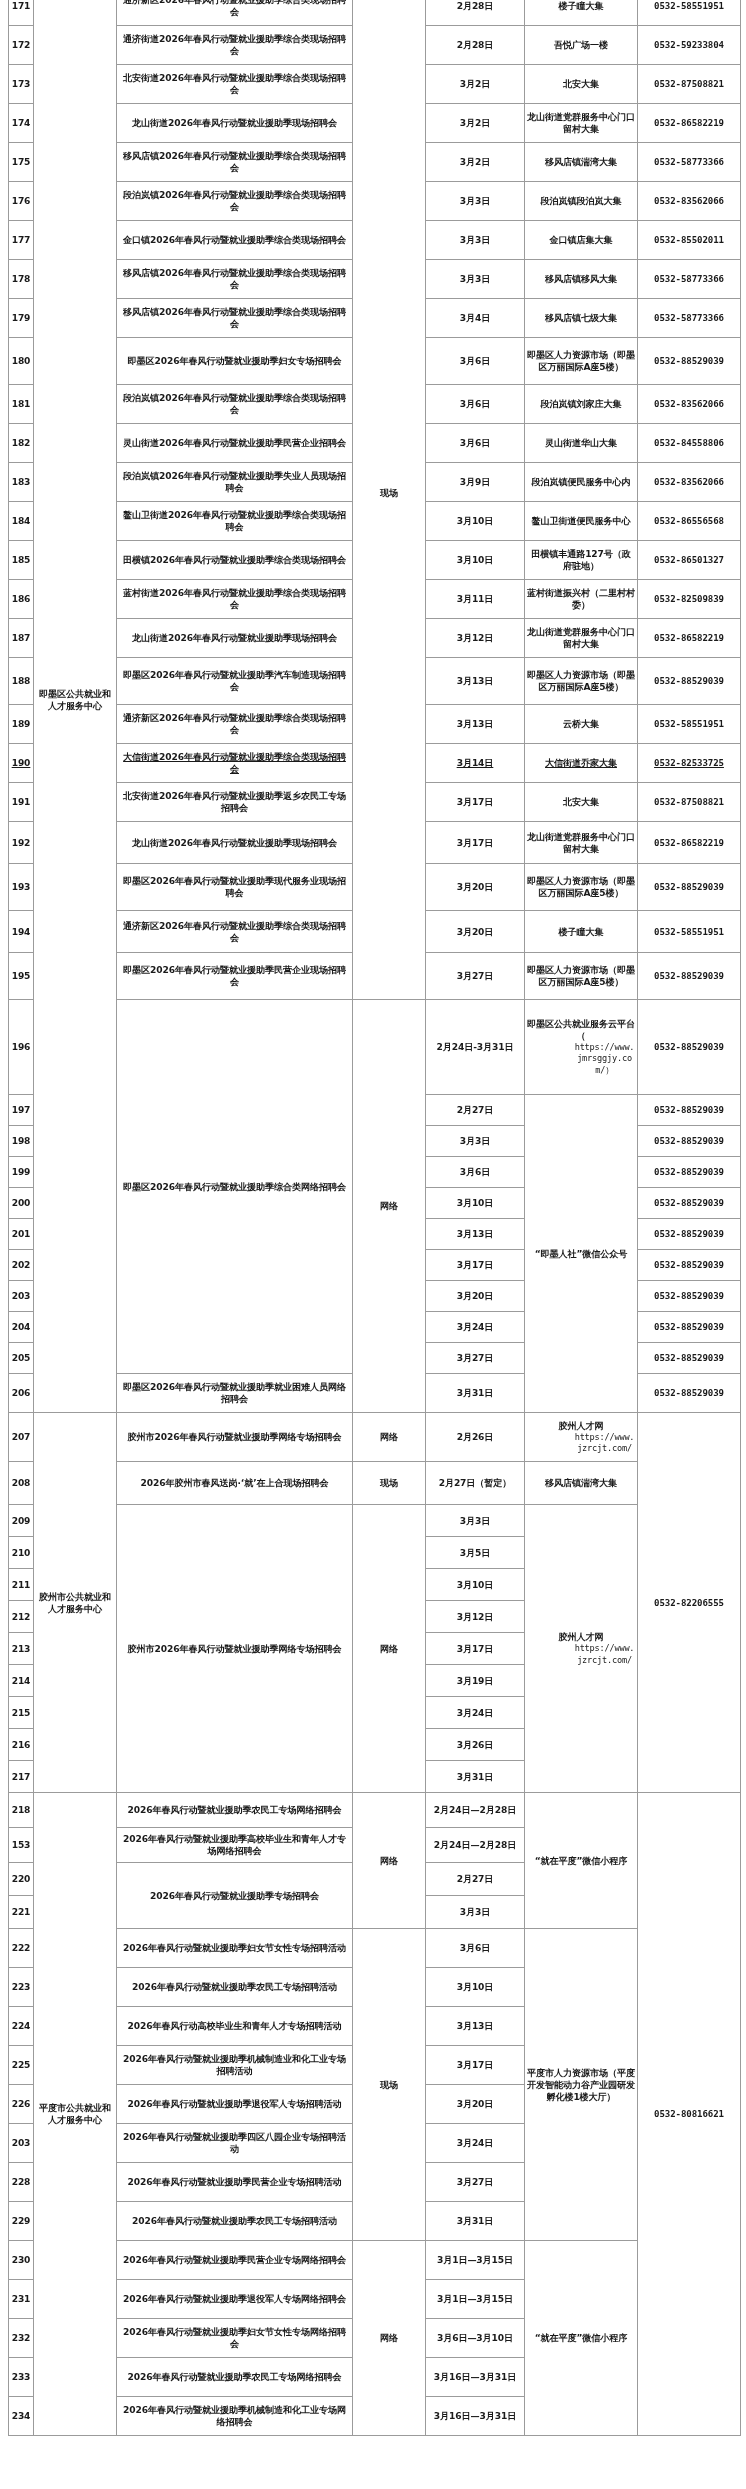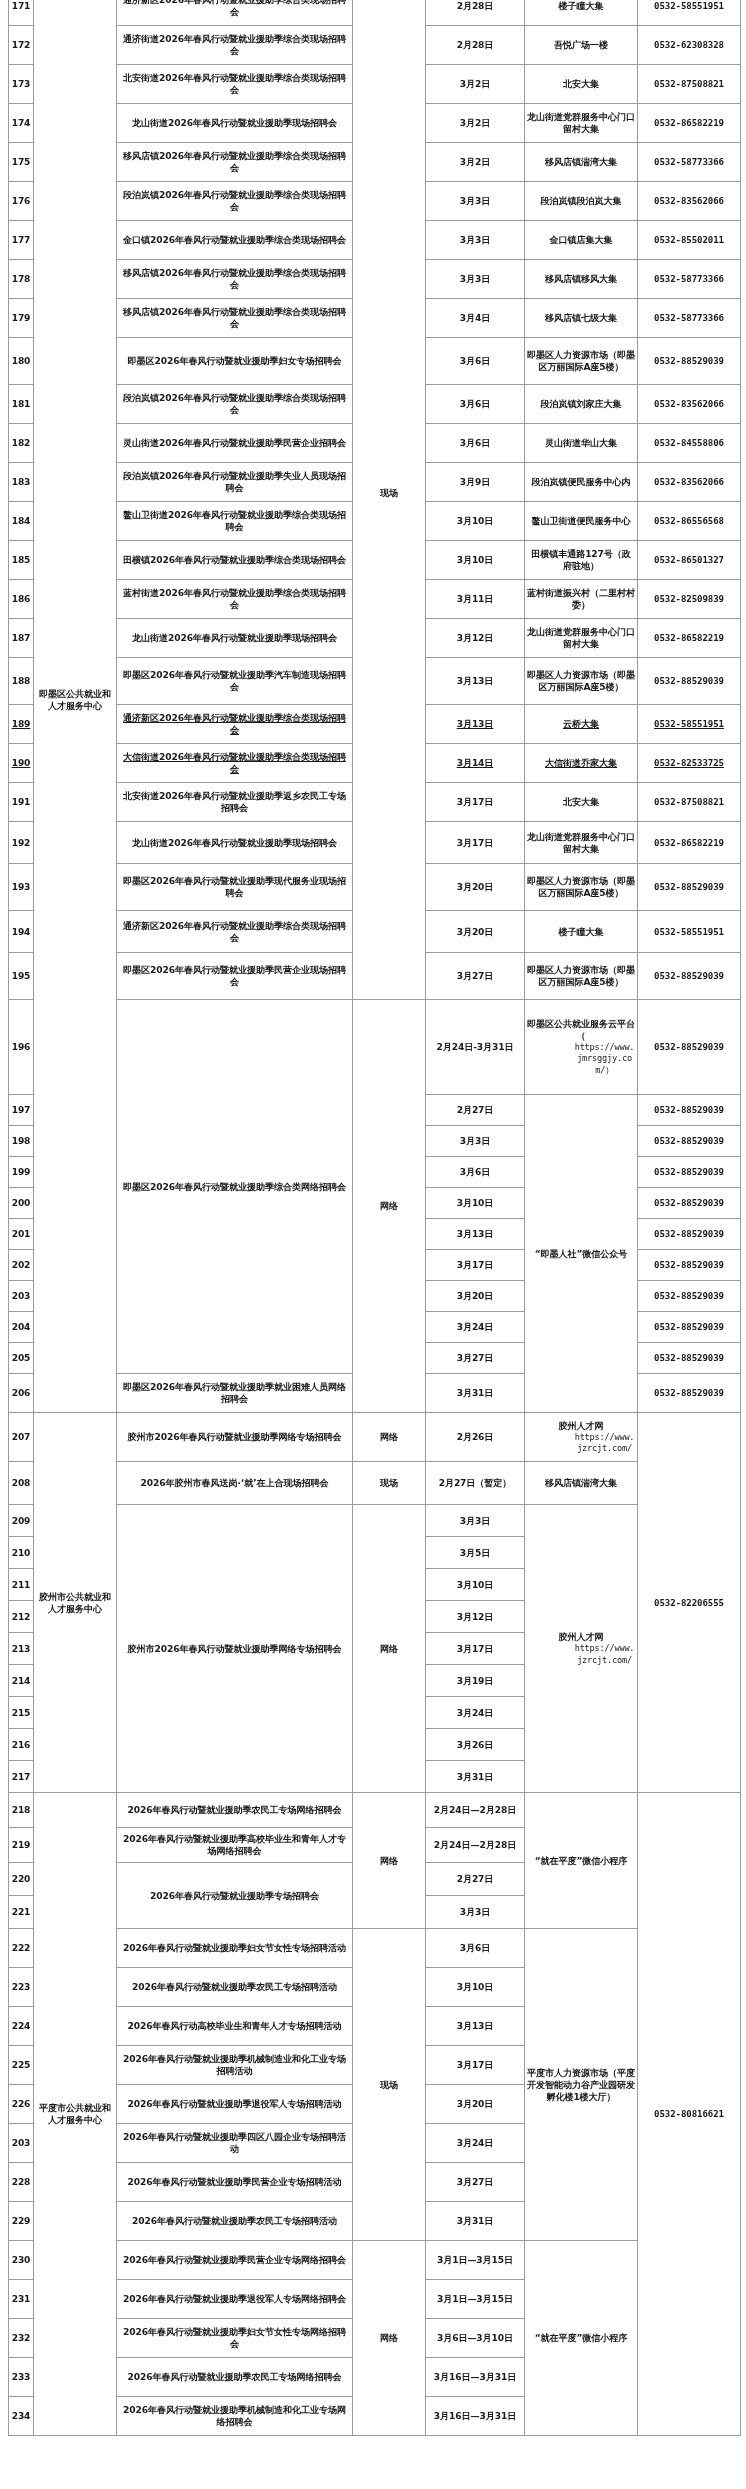--- a/index.html
+++ b/index.html
@@ -76,21 +76,21 @@
           <td class="type" rowspan="25">现场</td>
           <td class="date">2月28日</td>
           <td class="loc">楼子瞳大集</td>
           <td class="tel">0532-58551951</td>
         </tr>
         <tr style="height: 39px;">
           <td class="no">172</td>
           <td class="name">通济街道2026年春风行动暨就业援助季综合类现场招聘会</td>
           <td class="date">2月28日</td>
           <td class="loc">吾悦广场一楼</td>
-          <td class="tel">0532-62308328</td>
+          <td class="tel">0532-59233804</td>
         </tr>
         <tr style="height: 39px;">
           <td class="no">173</td>
           <td class="name">北安街道2026年春风行动暨就业援助季综合类现场招聘会</td>
           <td class="date">3月2日</td>
           <td class="loc">北安大集</td>
           <td class="tel">0532-87508821</td>
         </tr>
         <tr style="height: 39px;">
           <td class="no">174</td>
@@ -190,21 +190,21 @@
           <td class="loc">龙山街道党群服务中心门口留村大集</td>
           <td class="tel">0532-86582219</td>
         </tr>
         <tr style="height: 47px;">
           <td class="no">188</td>
           <td class="name">即墨区2026年春风行动暨就业援助季汽车制造现场招聘会</td>
           <td class="date">3月13日</td>
           <td class="loc">即墨区人力资源市场（即墨区万丽国际A座5楼）</td>
           <td class="tel">0532-88529039</td>
         </tr>
-        <tr style="height: 39px; text-decoration: underline;">
+        <tr style="height: 39px;">
           <td class="no">189</td>
           <td class="name">通济新区2026年春风行动暨就业援助季综合类现场招聘会</td>
           <td class="date">3月13日</td>
           <td class="loc">云桥大集</td>
           <td class="tel">0532-58551951</td>
         </tr>
         <tr style="height: 39px; text-decoration: underline;">
           <td class="no">190</td>
           <td class="name">大信街道2026年春风行动暨就业援助季综合类现场招聘会</td>
           <td class="date">3月14日</td>
@@ -373,21 +373,21 @@
         <tr style="height: 35px;">
           <td class="no">218</td>
           <td class="org" rowspan="17">平度市公共就业和人才服务中心</td>
           <td class="name">2026年春风行动暨就业援助季农民工专场网络招聘会</td>
           <td class="type" rowspan="4">网络</td>
           <td class="date">2月24日—2月28日</td>
           <td class="loc" rowspan="4">“就在平度”微信小程序</td>
           <td class="tel" rowspan="17">0532-80816621</td>
         </tr>
         <tr style="height: 35px;">
-          <td class="no">219</td>
+          <td class="no">153</td>
           <td class="name">2026年春风行动暨就业援助季高校毕业生和青年人才专场网络招聘会</td>
           <td class="date">2月24日—2月28日</td>
         </tr>
         <tr style="height: 33px;">
           <td class="no">220</td>
           <td class="name" rowspan="2">2026年春风行动暨就业援助季专场招聘会</td>
           <td class="date">2月27日</td>
         </tr>
         <tr style="height: 33px;">
           <td class="no">221</td>

